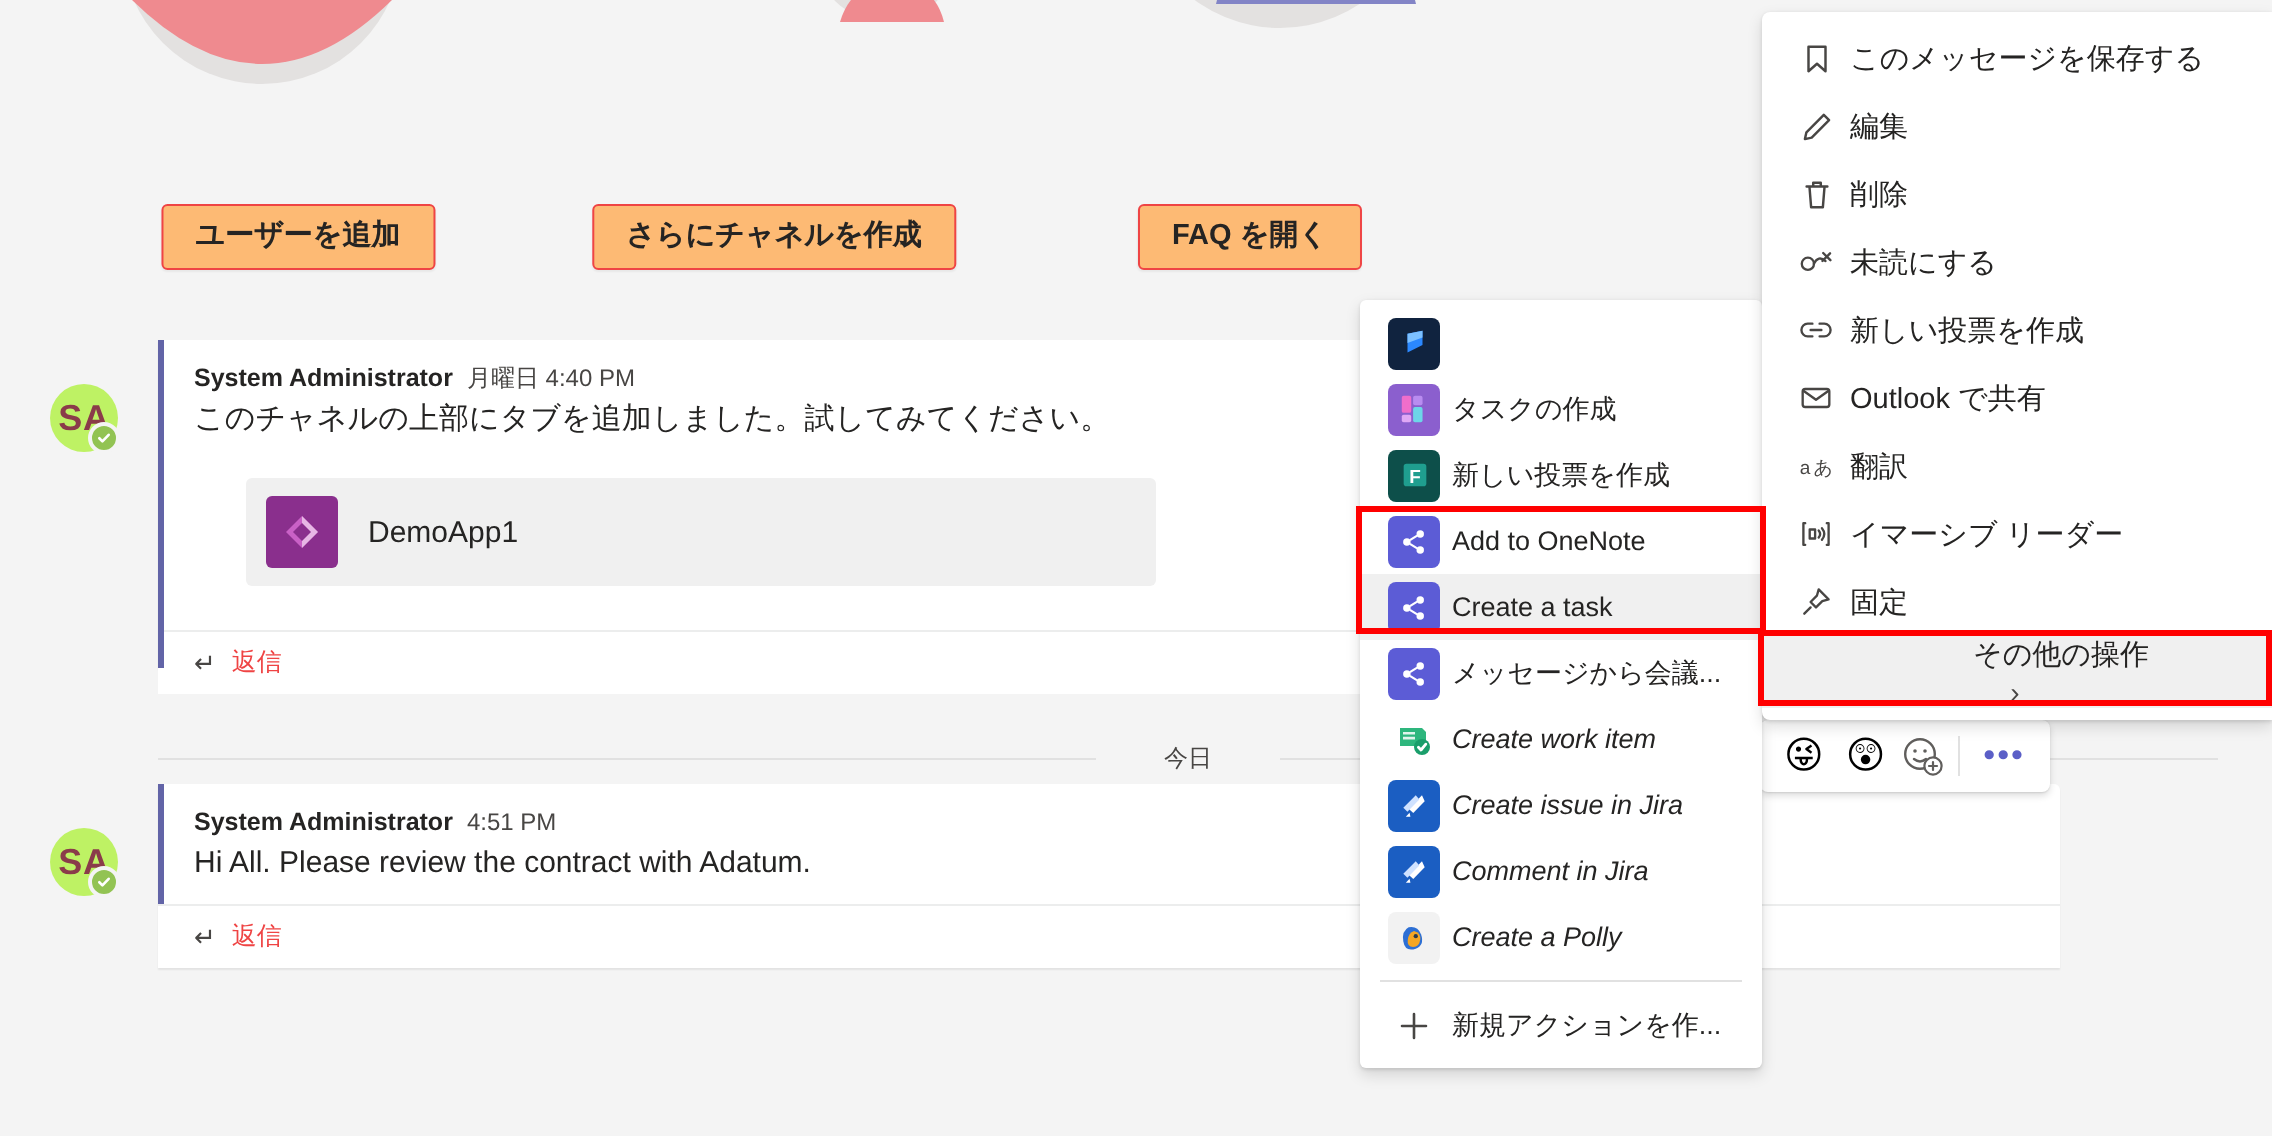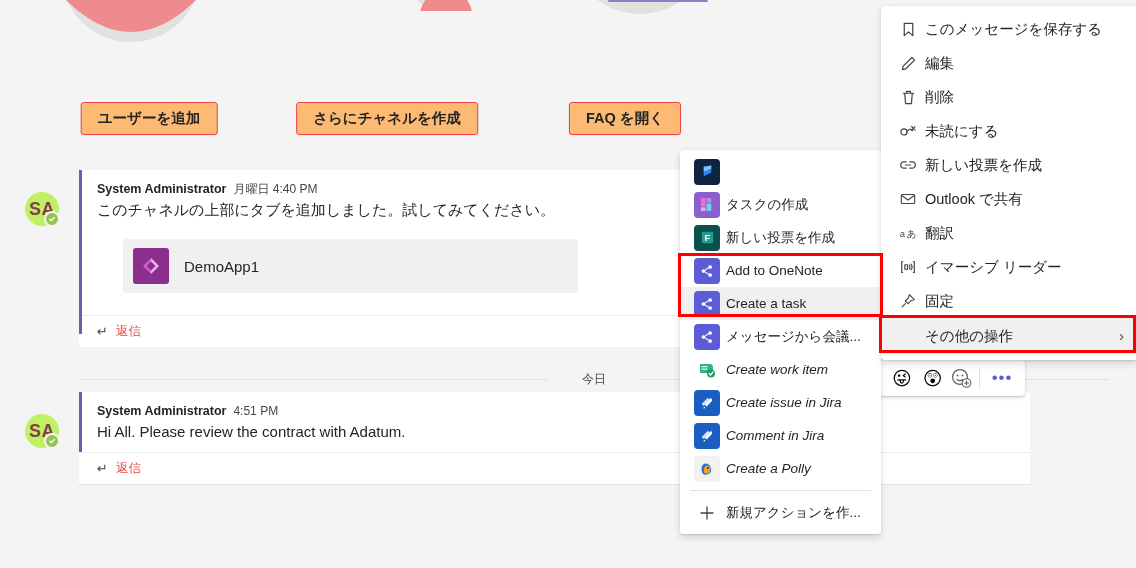--- a/index.html
+++ b/index.html
@@ -505,21 +505,21 @@
     <div class="menu-item">
       <span class="mi-icon">
         <svg width="18" height="18" viewBox="0 0 20 20">
           <path d="M11.5 3 L17 8.5 L13.5 9.5 L10 13 L7 10 L10.5 6.5 Z" class="icon-stroke"></path>
           <path d="M7 13 L3.5 16.5" class="icon-stroke"></path>
         </svg>
       </span>
       <span class="mi-label">固定</span>
     </div>
 
-    <div class="menu-item hl noicon" style="height:36px;">
+    <div class="menu-item hl noicon" style="height:36px;flex-direction:column;">
       <span class="mi-label">その他の操作</span>
       <span class="chev">›</span>
     </div>
   </div>
 
   <div class="redbox" id="redbox-actions"></div>
   <div class="redbox" id="redbox-more"></div>
 
 </div>
 

